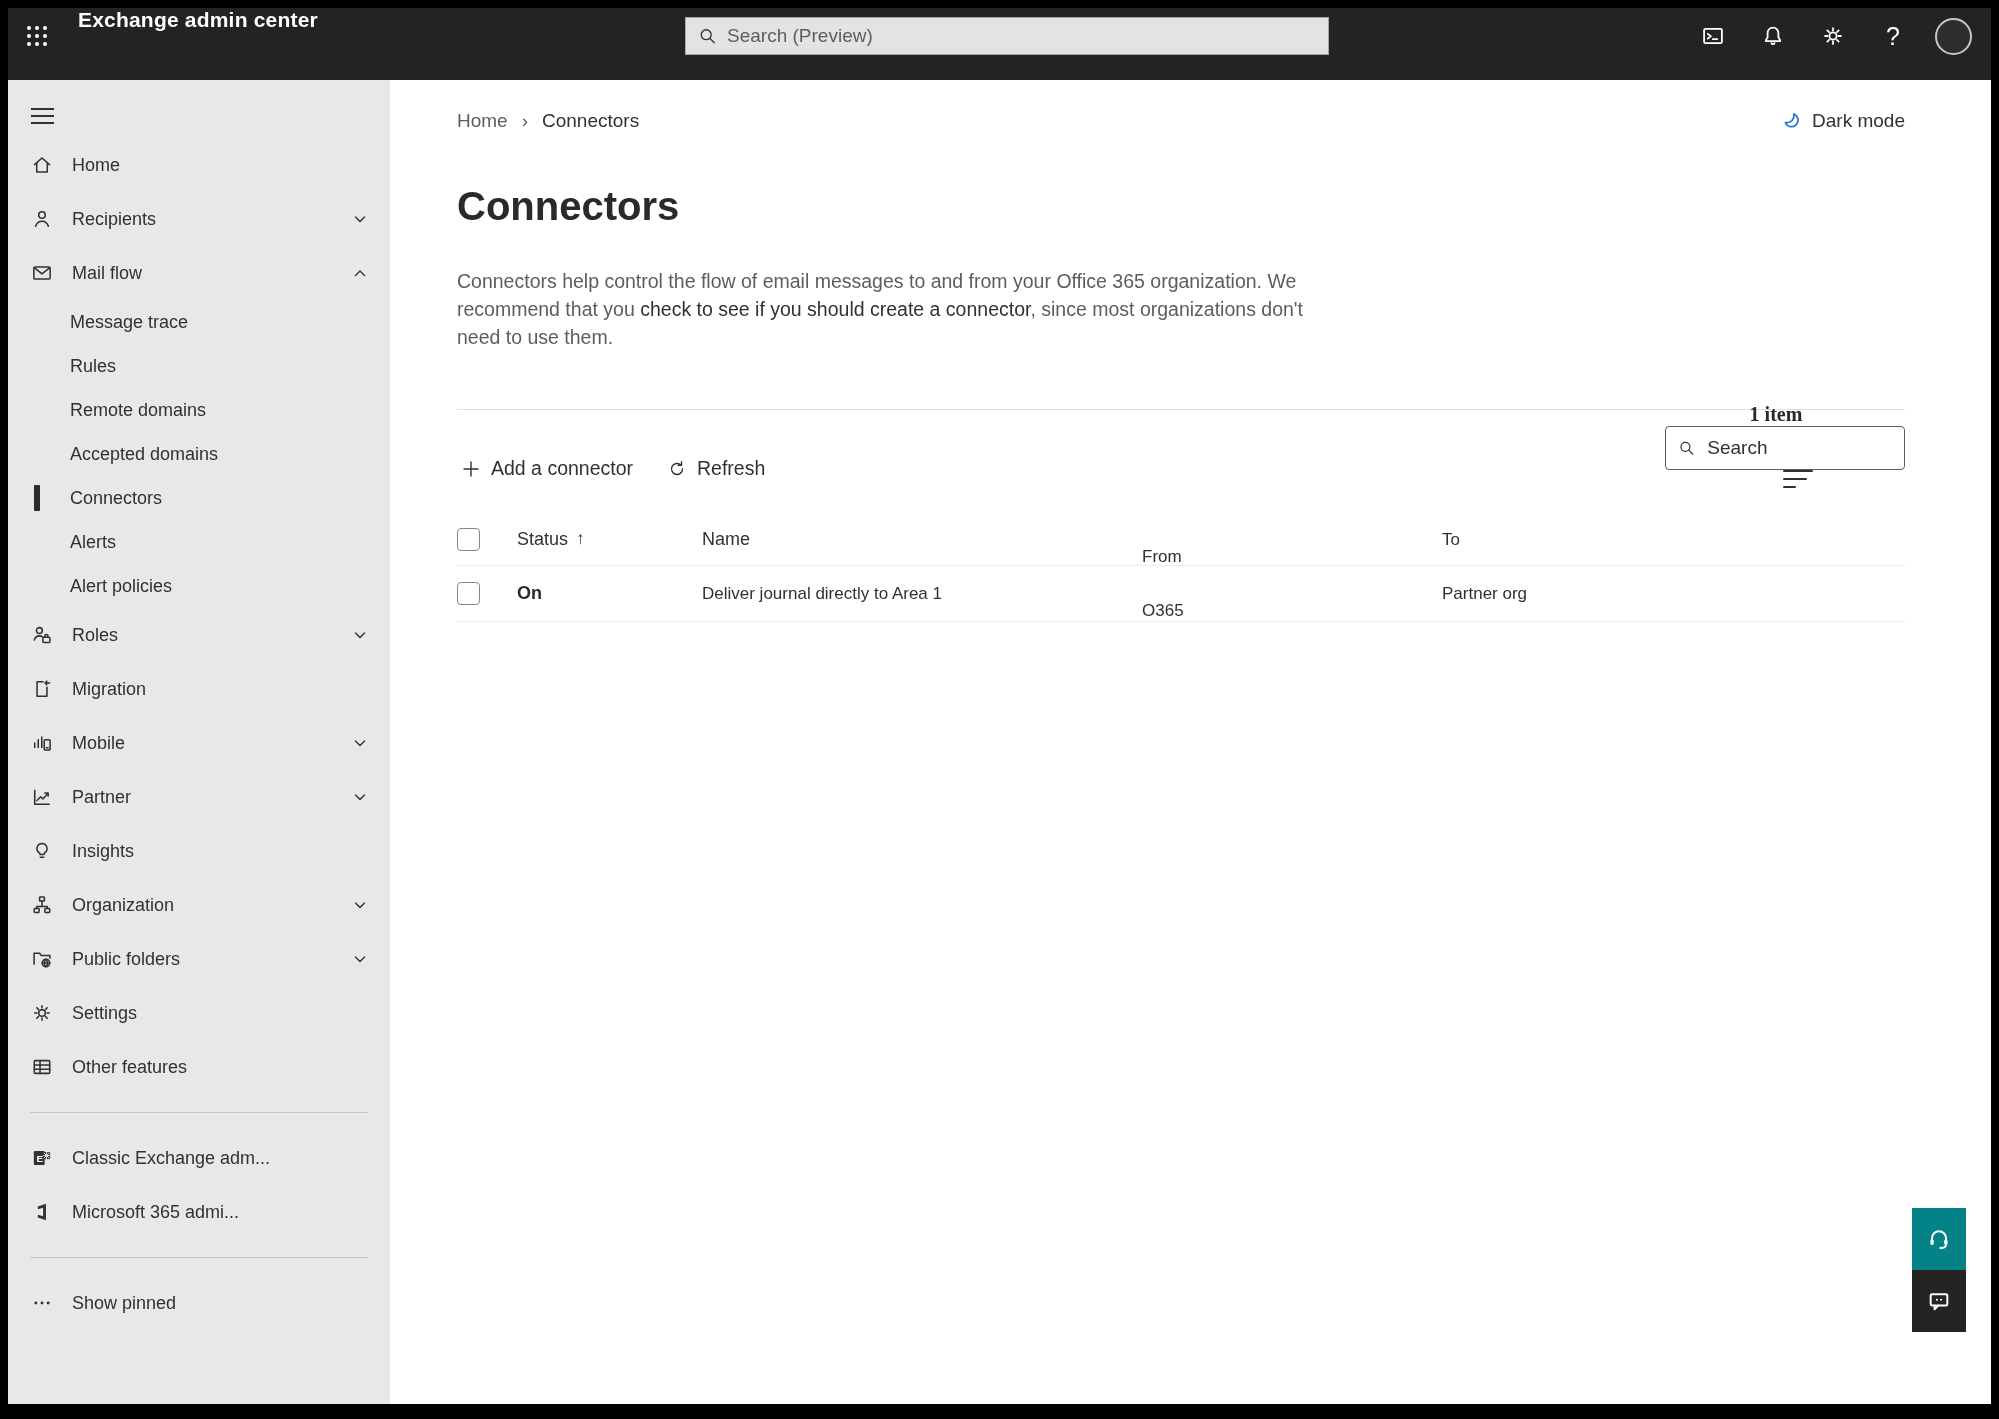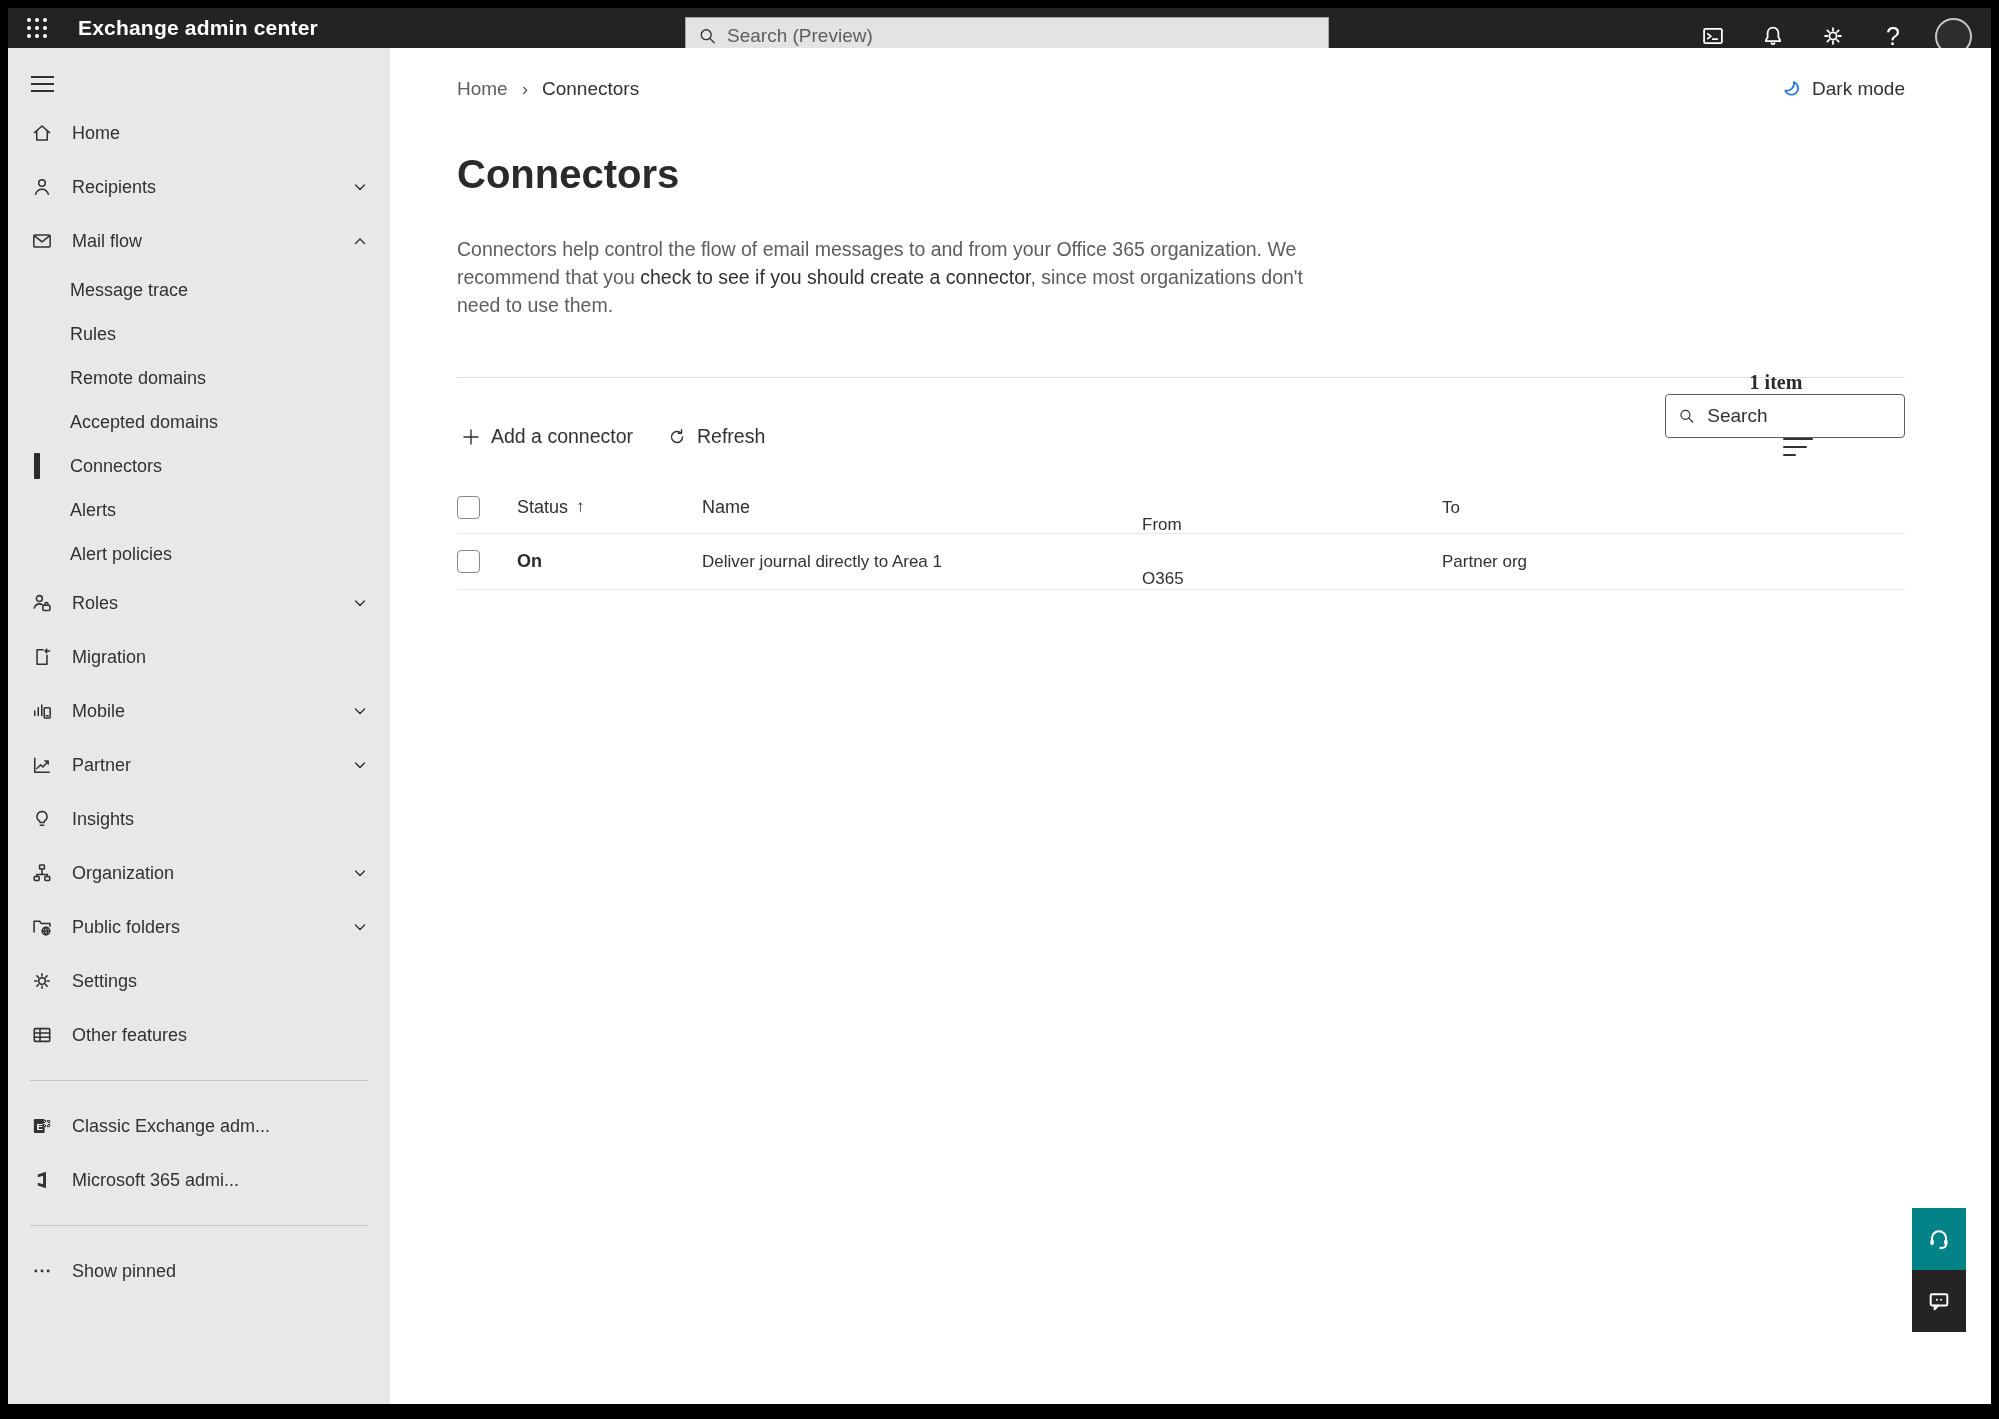--- a/index.html
+++ b/index.html
@@ -1,21 +1,21 @@
 <!DOCTYPE html>
 <html><head>
 <meta charset="utf-8">
 <style>
   * { margin:0; padding:0; box-sizing:border-box; }
   html,body { background:#000; }
   .frame { width:1999px; height:1419px; background:#000; padding:8px 8px 15px 8px; font-family:"Liberation Sans", sans-serif; color:#323130; }
   .app { width:100%; height:100%; display:flex; flex-direction:column; background:#fff; overflow:hidden; position:relative; }
 
   
-  .topbar { height:40px; background:#242323; display:flex; align-items:center; flex:0 0 auto; position:relative; }
+  .topbar { height:72px; background:#242323; display:flex; flex:0 0 auto; position:relative; }
   .waffle { width:58px; height:56px; display:flex; align-items:center; justify-content:center; cursor:pointer; }
   .waffle-grid { display:grid; grid-template-columns:repeat(3,4px); grid-template-rows:repeat(3,4px); gap:4px; }
   .waffle-grid i { width:4px; height:4px; border-radius:50%; background:#fff; }
   .topbar-title { color:#fff; font-size:21px; font-weight:700; letter-spacing:.2px; margin-left:12px; white-space:nowrap; }
   .topbar-search { position:absolute; left:677px; width:644px; height:38px; top:9px; background:#e4e3e2; border:1px solid #a9a7a5; border-radius:0; display:flex; align-items:center; padding:0 12px; }
   .topbar-search input { border:none; outline:none; background:transparent; font-size:19px; color:#484644; width:100%; margin-left:10px; font-family:"Liberation Sans", sans-serif; }
   .topbar-search input::placeholder { color:#605e5c; }
   .topbar-right { position:absolute; right:8px; top:0; height:56px; display:flex; align-items:center; }
   .tb-btn { width:60px; height:56px; display:flex; align-items:center; justify-content:center; cursor:pointer; }
   .tb-help { color:#fff; font-size:25px; font-weight:400; }

